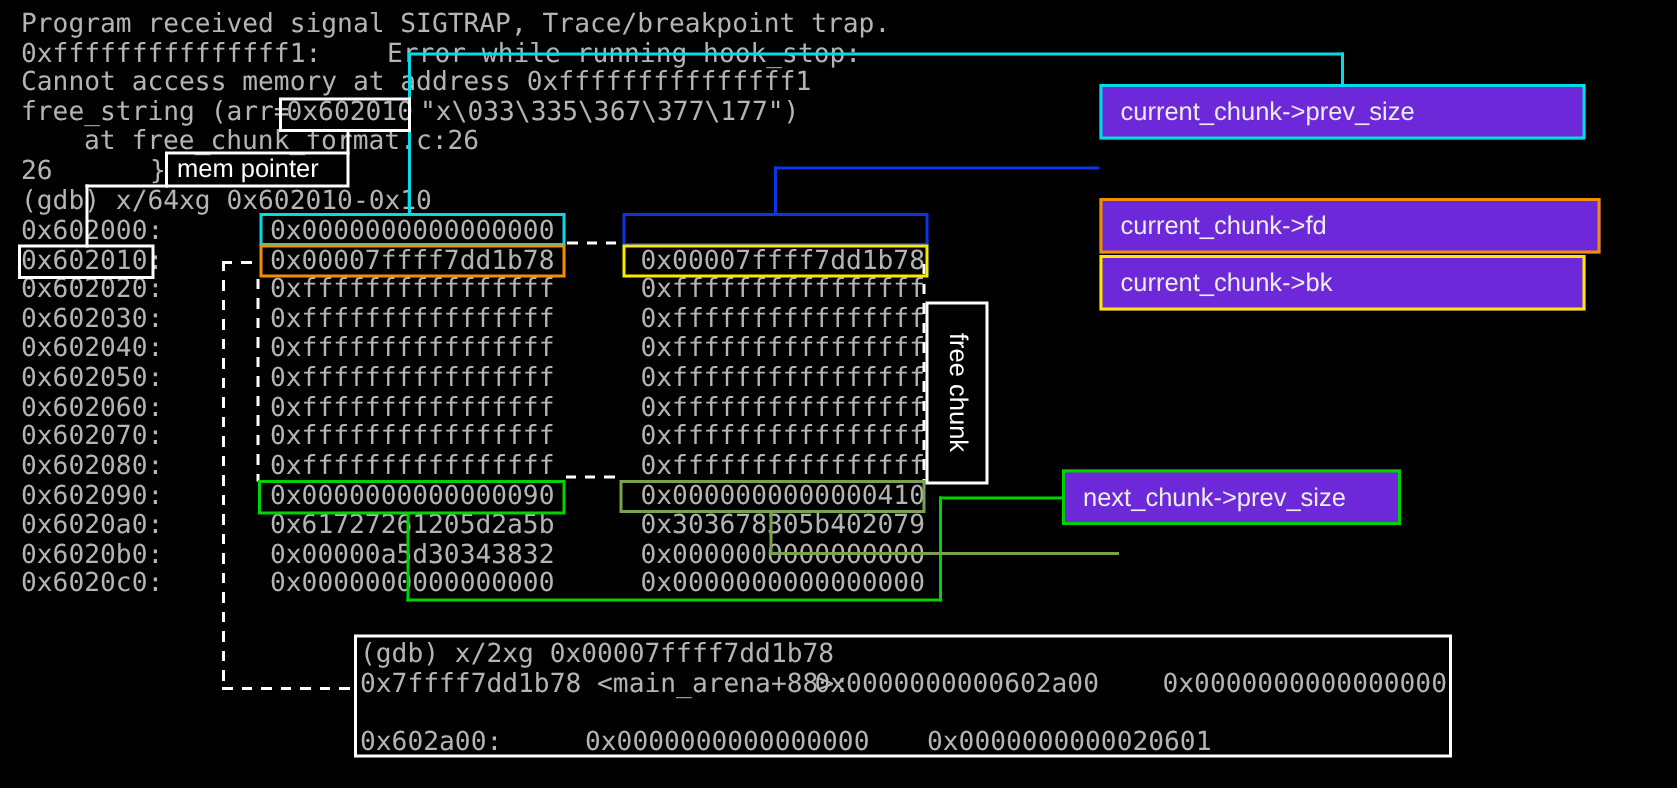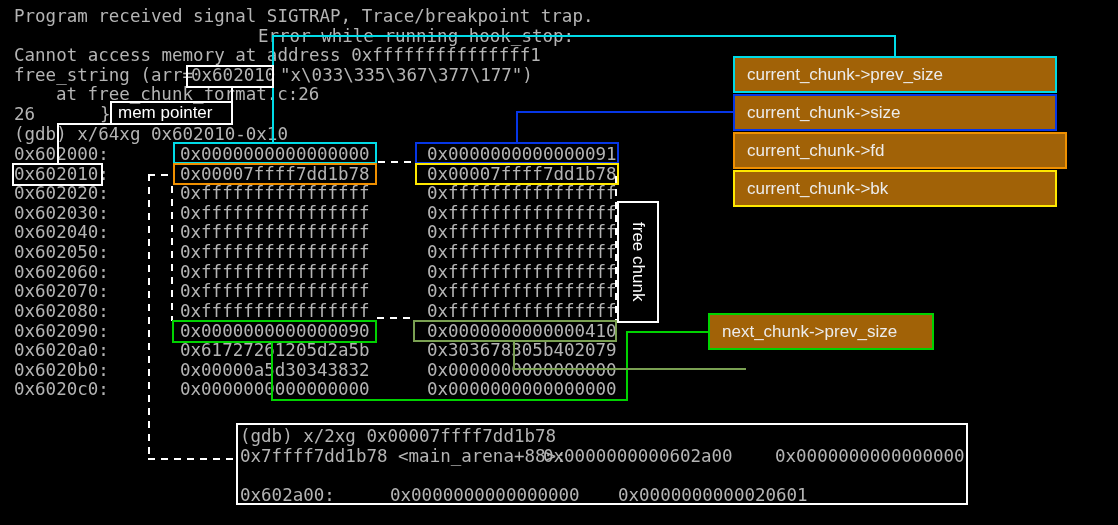--- a/index.html
+++ b/index.html
@@ -21,41 +21,42 @@
   .ln{position:absolute;}
   .ln.h{height:2px;} .ln.v{width:2px;}
   .c-cy{background:#00dbe7;} .c-bl{background:#0636e6;}
   .c-gr{background:#00d200;} .c-ol{background:#7aa052;} .c-wh{background:#fff;}
   
   .dash-v{position:absolute;width:2px;
     background:repeating-linear-gradient(to bottom,#fff 0 7px,transparent 7px 13px);}
   .dash-h{position:absolute;height:2px;
     background:repeating-linear-gradient(to right,#fff 0 7px,transparent 7px 13px);}
   
-  .lbl{position:absolute;box-sizing:border-box;border:2px solid #fff;background:#a16207;
+  .lbl{position:absolute;box-sizing:border-box;border:2px solid #fff;background:#6d28d9;
        font-family:"Liberation Sans",sans-serif;font-size:17px;color:#ececec;
        display:flex;align-items:center;padding-left:12px;white-space:nowrap;}
   .memptr{position:absolute;box-sizing:border-box;border:2px solid #fff;
        font-family:"Liberation Sans",sans-serif;font-size:17px;color:#fff;
        display:flex;align-items:center;padding-left:6px;white-space:nowrap;}
   .freechunk{position:absolute;box-sizing:border-box;border:2px solid #fff;
        font-family:"Liberation Sans",sans-serif;font-size:17px;color:#fff;
        writing-mode:vertical-rl;display:flex;align-items:center;justify-content:center;
        text-align:center;white-space:nowrap;}
   .botbox{position:absolute;box-sizing:border-box;border:2px solid #fff;background:transparent;}
 </style>
 </head>
 <body>
 
 <div class="screen">
 
   <div class="tline" style="top:6px">
     <span style="left:14px">Program received signal SIGTRAP, Trace/breakpoint trap.</span>
   </div>
   <div class="tline" style="top:26px">
+    <span style="left:14px">0xfffffffffffffff1:</span>
     <span style="left:258px">Error while running hook_stop:</span>
   </div>
   <div class="tline" style="top:45px">
     <span style="left:14px">Cannot access memory at address 0xfffffffffffffff1</span>
   </div>
   <div class="tline" style="top:65px">
     <span style="left:14px">free_string (arr=</span>
     <span style="left:191px">0x602010</span>
     <span style="left:280px">"x\033\335\367\377\177")</span>
   </div>
@@ -66,21 +67,20 @@
     <span style="left:14px">26</span>
     <span style="left:100px">}</span>
   </div>
   <div class="tline" style="top:124px">
     <span style="left:14px">(gdb) x/64xg 0x602010-0x10</span>
   </div>
 
   <div class="mrow" style="top:144px">
     <span class="c-a">0x602000:</span>
     <span class="c-v1">0x0000000000000000</span>
-    <span class="c-v2">0x0000000000000091</span>
   </div>
   <div class="mrow" style="top:164px">
     <span class="c-a">0x602010:</span>
     <span class="c-v1">0x00007ffff7dd1b78</span>
     <span class="c-v2">0x00007ffff7dd1b78</span>
   </div>
   <div class="mrow" style="top:183px">
     <span class="c-a">0x602020:</span>
     <span class="c-v1">0xffffffffffffffff</span>
     <span class="c-v2">0xffffffffffffffff</span>
@@ -175,23 +175,20 @@
   <div class="memptr" style="left:110px;top:101px;width:123px;height:24px">
     <span>mem pointer</span>
   </div>
   <div class="freechunk" style="left:617px;top:201px;width:42px;height:122px">
     <span>free chunk</span>
   </div>
 
   <div class="lbl" style="left:733px;top:56px;width:324px;height:37px;border-color:#00dbe7">
     <span>current_chunk-&gt;prev_size</span>
   </div>
-  <div class="lbl" style="left:733px;top:94px;width:324px;height:37px;border-color:#0636e6">
-    <span>current_chunk-&gt;size</span>
-  </div>
   <div class="lbl" style="left:733px;top:132px;width:334px;height:37px;border-color:#f09000">
     <span>current_chunk-&gt;fd</span>
   </div>
   <div class="lbl" style="left:733px;top:170px;width:324px;height:37px;border-color:#ffe800">
     <span>current_chunk-&gt;bk</span>
   </div>
 
   <div class="lbl" style="left:708px;top:313px;width:226px;height:37px;border-color:#00d200">
     <span>next_chunk-&gt;prev_size</span>
   </div>

